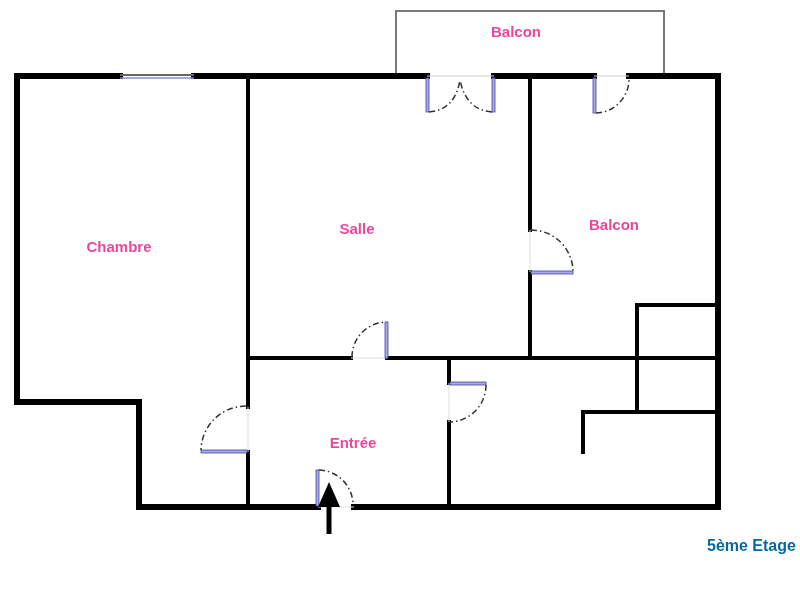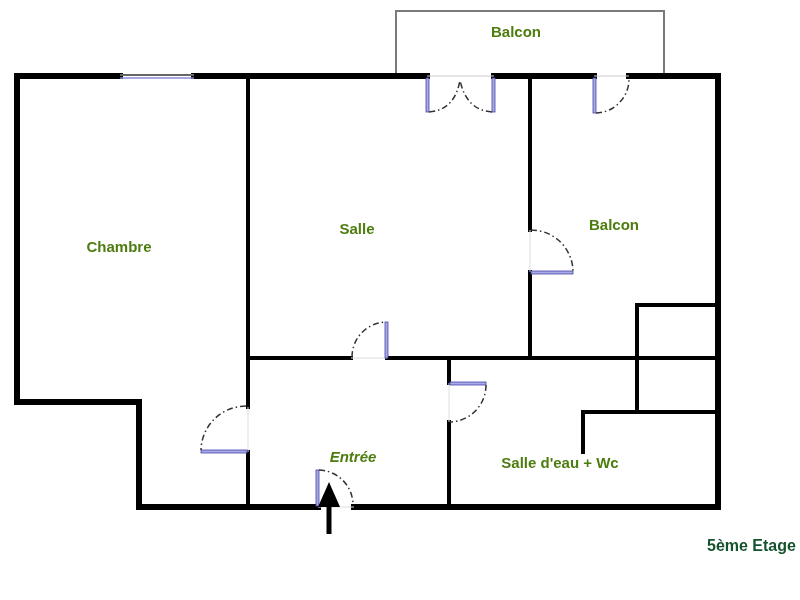--- a/index.html
+++ b/index.html
@@ -15,30 +15,30 @@
       left: 0;
       top: 0;
       width: 800px;
       height: 600px;
     }
     .label {
       position: absolute;
       font-family: "Liberation Sans", "DejaVu Sans", sans-serif;
       font-weight: bold;
       font-size: 15px;
-      color: #4d7c0f;
+      color: #ec4899;
       white-space: nowrap;
       transform: translate(-50%, -50%);
     }
     .floor-label {
       position: absolute;
       font-family: "Liberation Sans", "DejaVu Sans", sans-serif;
       font-weight: bold;
       font-size: 16px;
-      color: #14532d;
+      color: #0369a1;
       white-space: nowrap;
       left: 707px;
       top: 537px;
     }
   </style>
 </head>
 <body>
 
 <div class="plan">
   <svg width="800" height="600" viewBox="0 0 800 600" xmlns="http://www.w3.org/2000/svg">
@@ -136,18 +136,17 @@
 
     <g>
       <line x1="329" y1="534" x2="329" y2="500" stroke="#000" stroke-width="5"></line>
       <polygon points="329,482 318,507 340,507" fill="#000"></polygon>
     </g>
   </svg>
 
   <div class="label" style="left:119px; top:222px;margin-top:24px;">Chambre</div>
   <div class="label" style="left:357px; top:228px;">Salle</div>
   <div class="label" style="left:614px; top:224px;">Balcon</div>
-  <div class="label" style="left:353px; top:456px;font-style:italic;">Entrée</div>
-  <div class="label" style="left:560px; top:462px;">Salle d'eau + Wc</div>
+  <div class="label" style="left:353px; top:442px;">Entrée</div>
   <div class="label" style="left:516px; top:31px;">Balcon</div>
 
   <div class="floor-label">5ème Etage</div>
 </div>
 
 </body></html>

